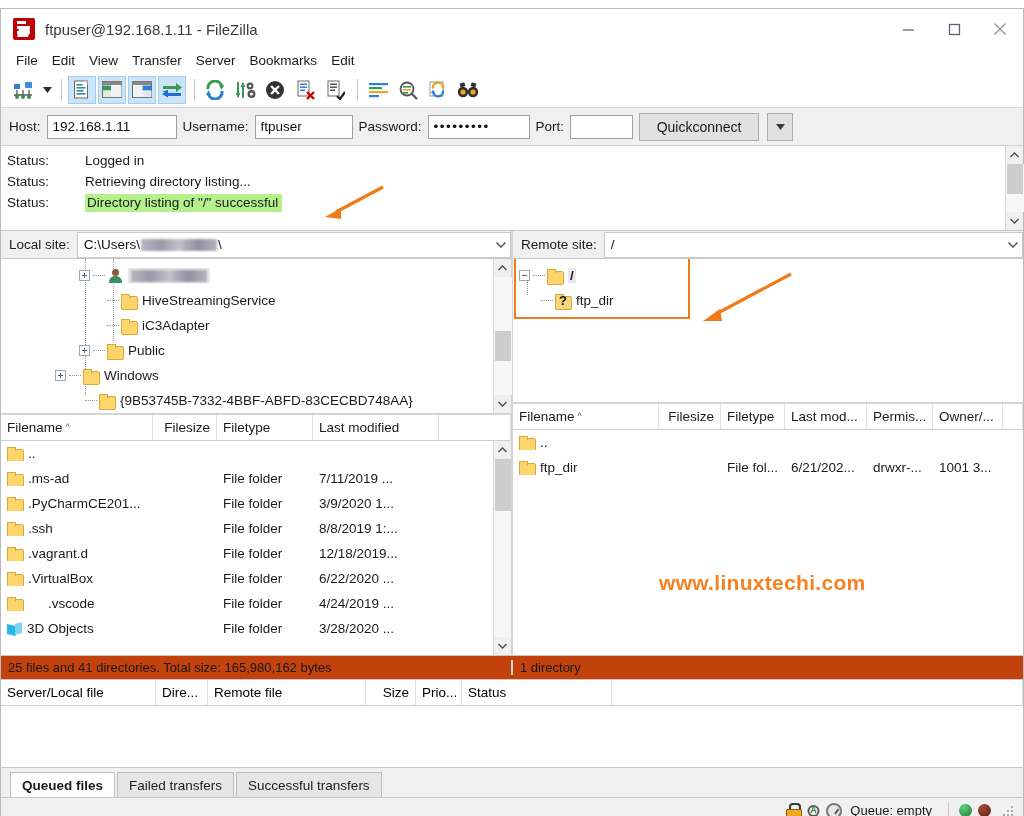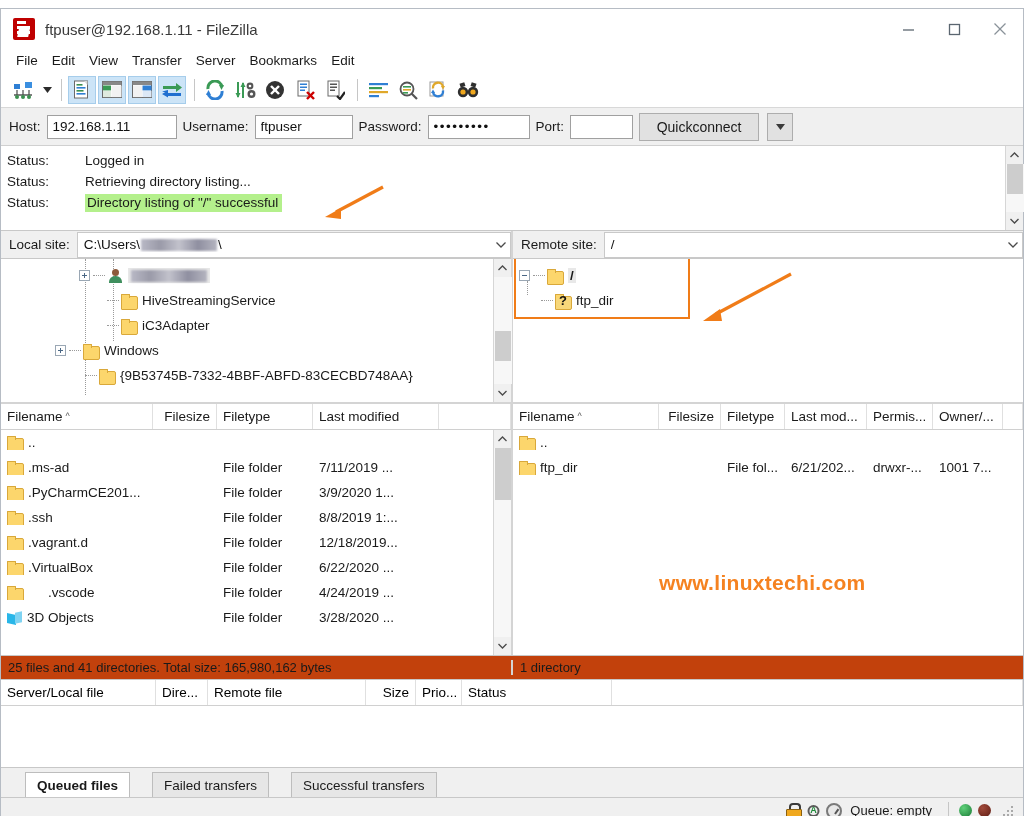--- a/index.html
+++ b/index.html
@@ -411,22 +411,21 @@
     font-size: 13.5px;
   }
   .qbody { flex: 1 1 auto; background: #ffffff; }
 
   
   .tabsrow {
     height: 30px; flex: 0 0 30px;
     display: flex; align-items: flex-end;
     background: #f0f0f0;
     border-top: 1px solid #c8c8c8;
-    padding-left: 24px;
-    gap: 20px;
+    padding-left: 9px;
   }
   .tab {
     height: 25px;
     padding: 0 11px;
     display: flex; align-items: center;
     font-size: 13.5px; color: #1a1a1a;
     background: #e6e6e6;
     border: 1px solid #bdbdbd;
     border-bottom: none;
     margin-right: 2px;
@@ -760,20 +759,26 @@
             <div class="folder"></div>
             <span class="tlabel">HiveStreamingService</span>
           </div>
 
           <div class="tnode" style="padding-left:106px;">
             <div class="dots"></div>
             <div class="folder"></div>
             <span class="tlabel">iC3Adapter</span>
           </div>
 
+          <div class="tnode" style="padding-left:78px;">
+            <div class="tbox plus"></div>
+            <div class="dots"></div>
+            <div class="folder"></div>
+            <span class="tlabel">Public</span>
+          </div>
 
           <div class="tnode" style="padding-left:54px;">
             <div class="tbox plus"></div>
             <div class="dots"></div>
             <div class="folder"></div>
             <span class="tlabel">Windows</span>
           </div>
 
           <div class="tnode" style="padding-left:84px;">
             <div class="dots"></div>
@@ -963,21 +968,21 @@
             </div>
             <div class="lrow">
               <div class="cell" style="width:146px;">
                   <span class="folder fico"></span>
                   <span>ftp_dir</span>
                 </div>
               <div class="cell num" style="width:62px;"></div>
               <div class="cell" style="width:64px;">File fol...</div>
               <div class="cell" style="width:82px;">6/21/202...</div>
               <div class="cell" style="width:66px;">drwxr-...</div>
-              <div class="cell" style="width:70px;">1001 7...</div>
+              <div class="cell" style="width:70px;">1001 3...</div>
             </div>
           </div>
         </div>
       </div>
     </div>
   </div>
 
   <div class="statusrow">
     <div class="statuscell left">25 files and 41 directories. Total size: 165,980,162 bytes</div>
     <div class="statuscell">1 directory</div>

